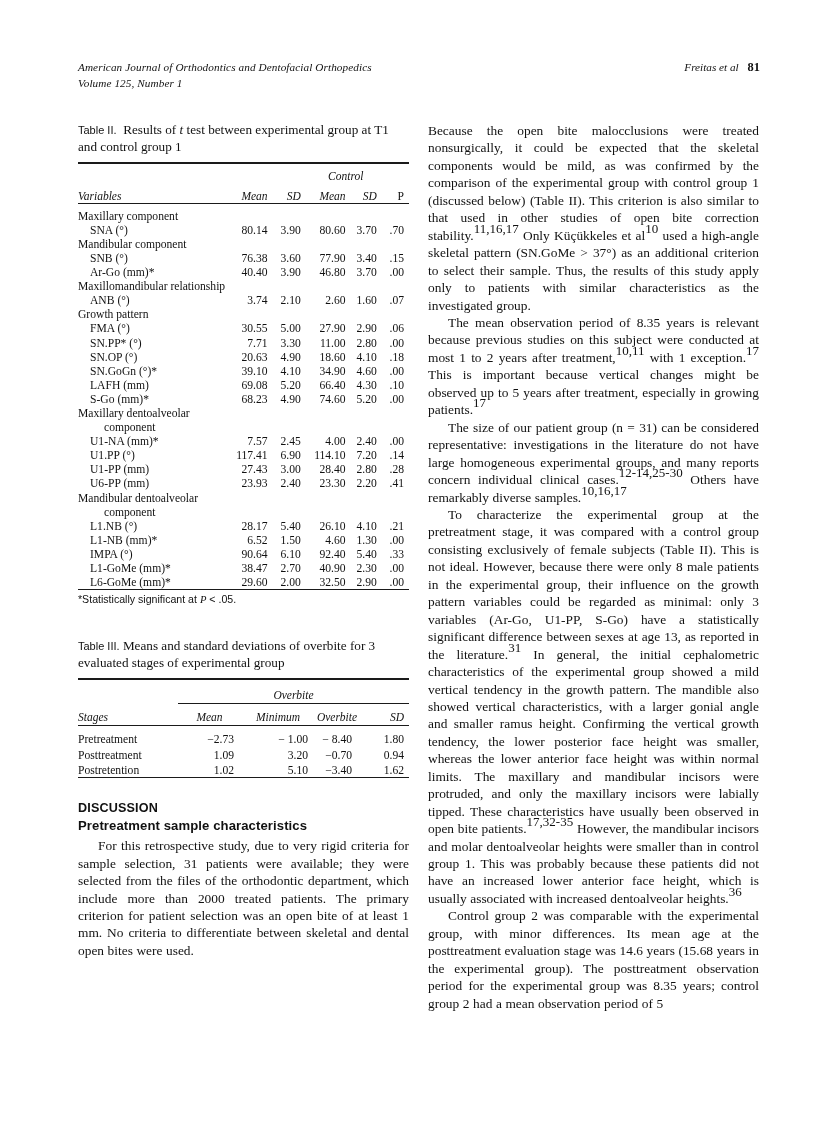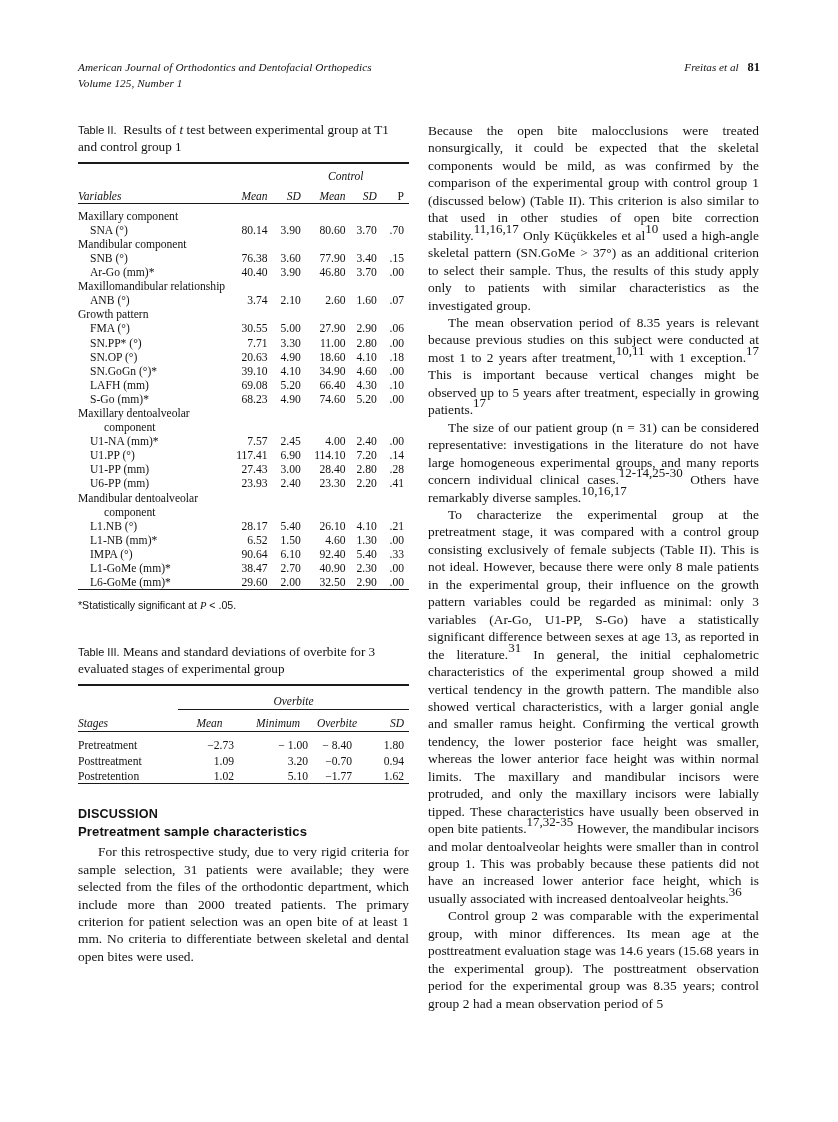--- a/index.html
+++ b/index.html
@@ -146,21 +146,20 @@
   .grouplabel { white-space: nowrap; }
   .ind1 { padding-left: 12px !important; margin-top: 48px; }
   .ind2 { padding-left: 26px !important; }
 
   .spacer-row td { height: 4px; }
 
   .tbl-foot {
     font-family: "Liberation Sans", "DejaVu Sans", sans-serif;
     font-size: 10.6px;
     line-height: 14px;
-    margin-top: 6px;
   }
   .tbl-foot em { font-family: "Liberation Serif", serif; font-style: italic; }
 </style>
 </head>
 <body>
 
 <div class="page">
 
   <div class="runhead">
     <div class="runhead-left">
@@ -505,21 +504,21 @@
               <td>Posttreatment</td>
               <td class="c-num pad-r">1.09</td>
               <td class="c-num pad-r">3.20</td>
               <td class="c-num pad-r">−0.70</td>
               <td class="c-num pad-r2">0.94</td>
             </tr>
             <tr style="height: 15.6px;">
               <td>Postretention</td>
               <td class="c-num pad-r">1.02</td>
               <td class="c-num pad-r">5.10</td>
-              <td class="c-num pad-r">−1.77</td>
+              <td class="c-num pad-r">−3.40</td>
               <td class="c-num pad-r2">1.62</td>
             </tr>
           </tbody>
 
         <tbody>
             <tr class="rule-bot">
               <td colspan="5"></td>
             </tr>
       </tbody>
         </table>

